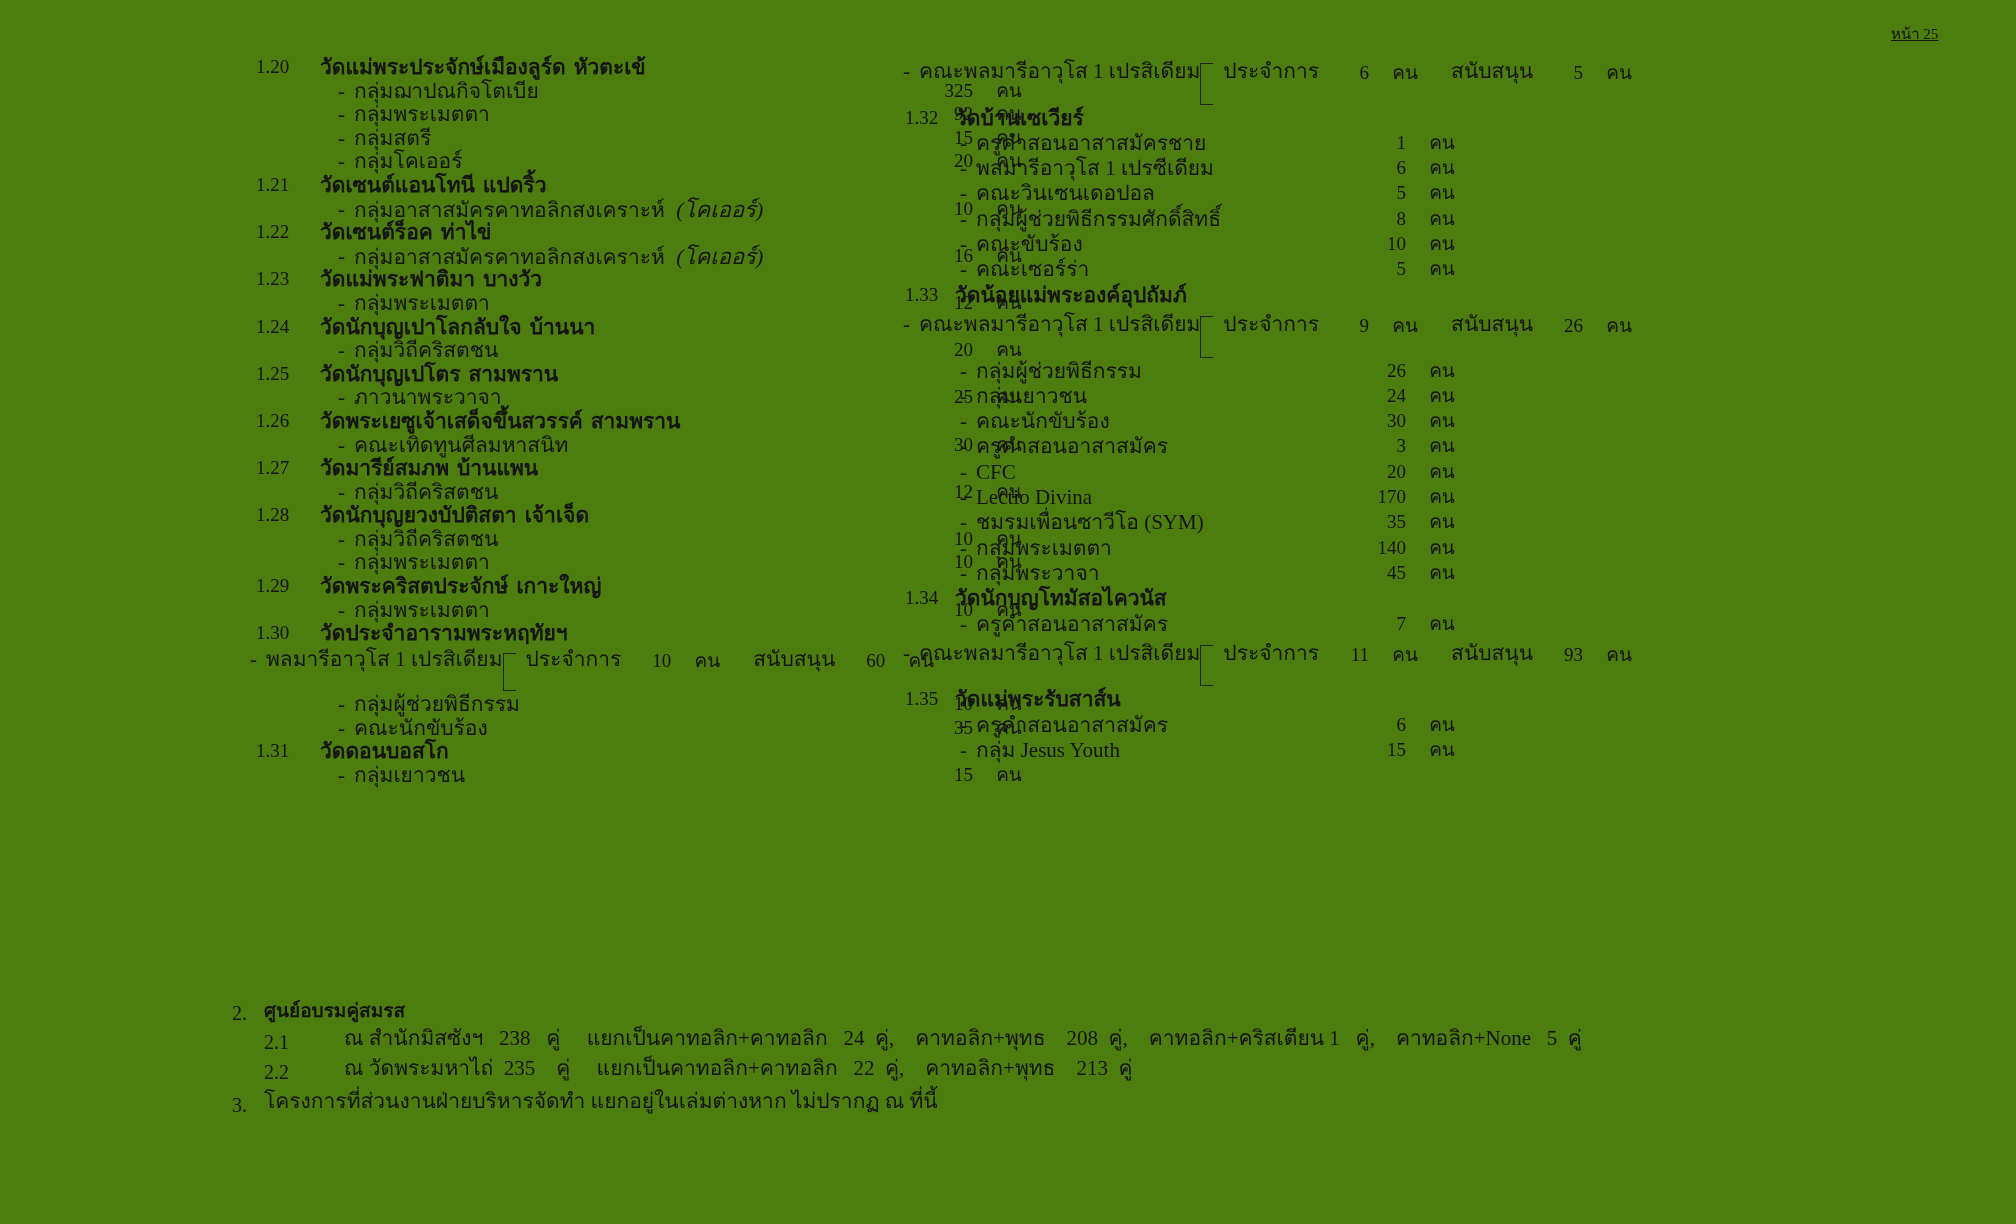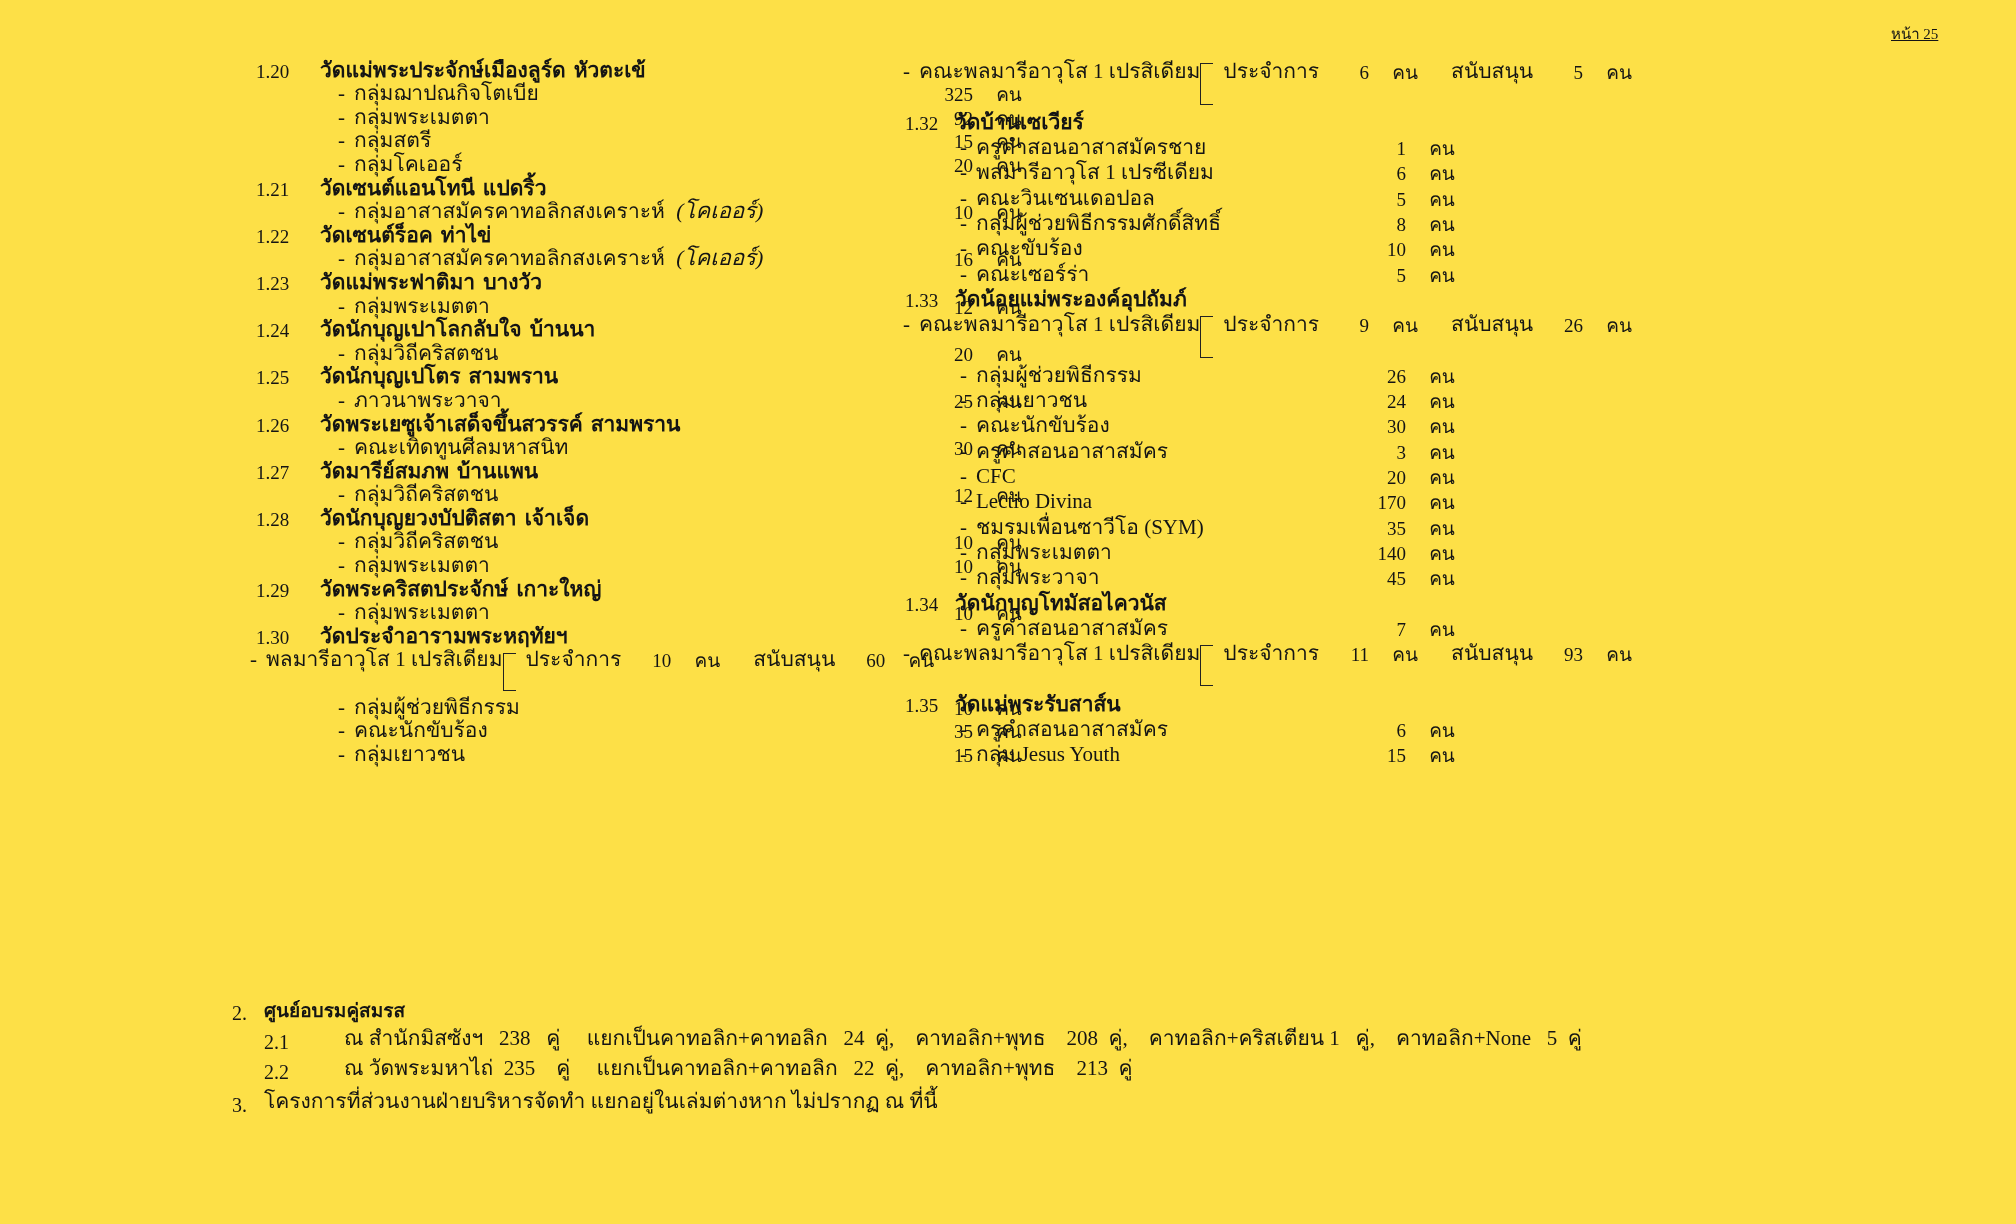--- a/index.html
+++ b/index.html
@@ -1,31 +1,31 @@
 <!DOCTYPE html>
 <html><head>
 <meta charset="utf-8">
 <style>
   html,body{margin:0;padding:0;background:#e8e8e8;}
   .page{
     position:relative;
     width:2016px;height:1224px;
-    background:#fde047;
+    background:#4d7c0f;
     font-family:"Liberation Serif","DejaVu Serif",serif;
     color:#141414;
     overflow:hidden;
   }
   .page-label{
     position:absolute;left:1891px;top:22px;
     font-size:15px;text-decoration:underline;
   }
   .col{position:absolute;top:57px;--rh:23.6px;}
   #col-left{left:250px;width:795px;}
   #col-right{left:903px;width:575px;--rh:25.3px;}
-  .row{display:flex;align-items:flex-end;height:var(--rh);font-size:21px;line-height:1;}
+  .row{display:flex;align-items:flex-start;height:var(--rh);font-size:21px;line-height:1;}
   .c-num{flex:0 0 auto;font-size:19px;}
   #col-left .c-num{width:64px;padding-left:6px;}
   #col-right .c-num{width:50px;padding-left:2px;}
   .c-name{font-weight:bold;white-space:nowrap;}
   .c-suffix{font-weight:bold;font-size:21px;margin-left:8px;white-space:nowrap;}
   .g-row{}
   #col-left .g-row{padding-left:88px;}
   #col-right .g-row{padding-left:57px;}
   .c-dash{flex:0 0 16px;}
   .g-label{white-space:nowrap;}
@@ -221,20 +221,24 @@
         <span class="g-label">กลุ่มผู้ช่วยพิธีกรรม</span>
         <span class="c-count">10</span>
         <span class="c-unit">คน</span>
       </div>
       <div class="row g-row">
         <span class="c-dash">-</span>
         <span class="g-label">คณะนักขับร้อง</span>
         <span class="c-count">35</span>
         <span class="c-unit">คน</span>
       </div>
+      <div class="row">
+        <span class="c-num">1.31</span>
+        <span class="c-name">วัดดอนบอสโก</span>
+      </div>
       <div class="row g-row">
         <span class="c-dash">-</span>
         <span class="g-label">กลุ่มเยาวชน</span>
         <span class="c-count">15</span>
         <span class="c-unit">คน</span>
       </div>
     </div>
   <div id="col-right" class="col">
       <div class="row brk-row">
         <div class="g-labelwrap">

